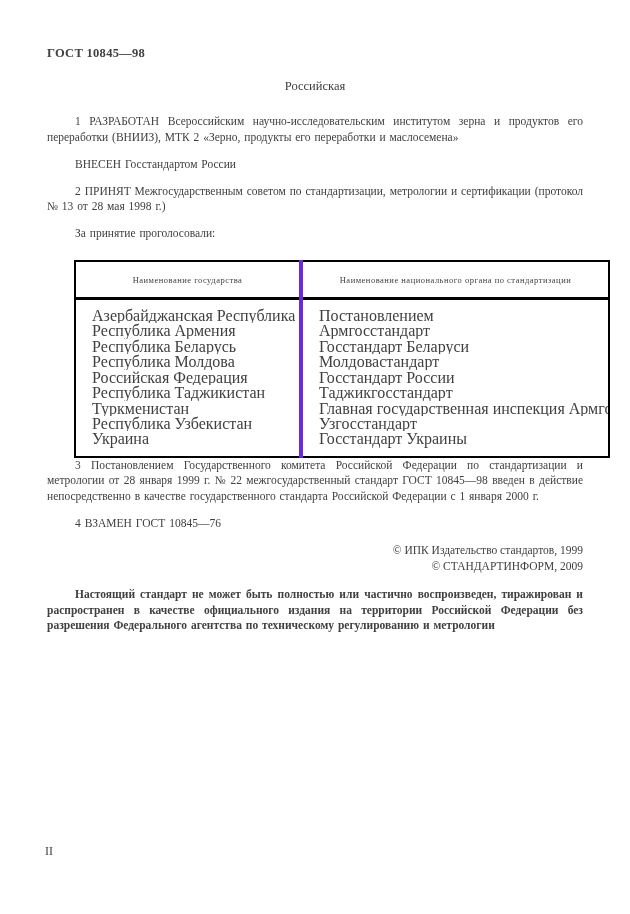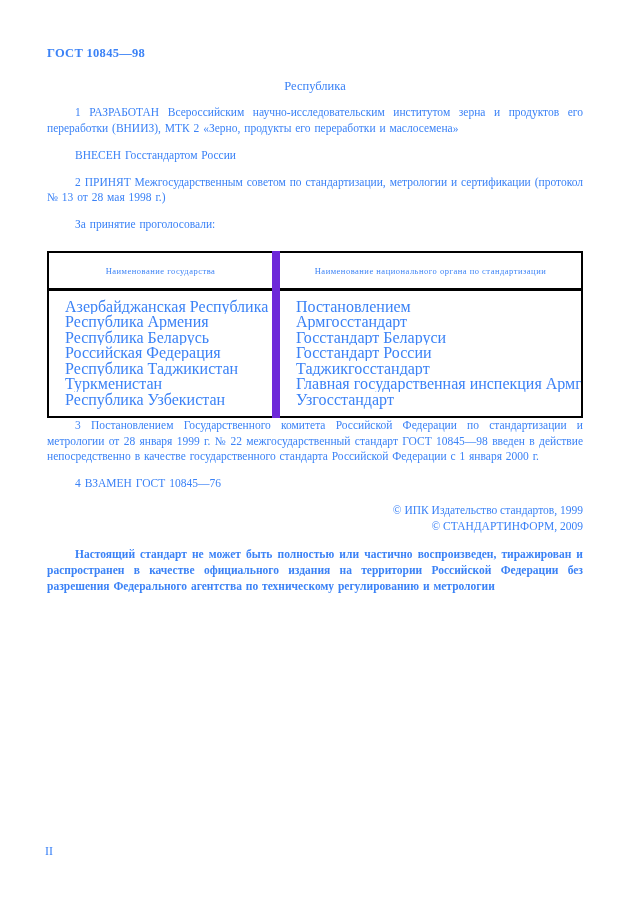--- a/index.html
+++ b/index.html
@@ -6,21 +6,21 @@
     margin: 0;
     padding: 0;
     background: #ffffff;
   }
   .page {
     position: relative;
     width: 630px;
     height: 914px;
     background: #ffffff;
     font-family: "Liberation Serif", "DejaVu Serif", serif;
-    color: #3b82f6;
+    color: #404040;
     overflow: hidden;
     border-radius: 30px;
   }
   .content {
     padding: 45px 47px 0 47px;
   }
   .doc-code {
     font-size: 12.5px;
     font-weight: bold;
     letter-spacing: 0.3px;
@@ -34,50 +34,51 @@
   }
   .para {
     font-size: 11.5px;
     line-height: 15.6px;
     text-align: justify;
     text-indent: 28px;
     margin-top: 0;
     word-spacing: 1px;
   }
   .para.first {
-    margin-top: 11px;
+    margin-top: 20px;
   }
   .para.nojust {
     text-align: left;
   }
   .vote-table {
     border-collapse: collapse;
     width: 536px;
     margin-top: 18px;
     table-layout: fixed;
   }
   .vote-table, .vote-table th, .vote-table td {
     border: 0;
+    margin-left: 27px;
   }
   .vote-table {
     border: 2px solid #000;
   }
   .vote-table thead th {
     font-weight: normal;
     font-size: 8.5px;
     letter-spacing: 0.5px;
     text-align: center;
     vertical-align: middle;
     padding: 13px 8px 12px 8px;
     border-bottom: 3px solid #000;
   }
   .vote-table .col-state { width: 207px; }
   .vote-table th + th,
   .vote-table td + td {
-    border-left: 8px solid #6d28d9;
+    border-left: 4px solid #6d28d9;
   }
   .vote-table tbody td {
     font-size: 16px;
     line-height: 15.4px;
     padding: 0 6px 0 16px;
     white-space: nowrap;
     overflow: hidden;
   }
   .vote-table tbody tr:first-child td { padding-top: 8px; }
   .vote-table tbody tr:last-child td { padding-bottom: 9px; }
@@ -98,21 +99,21 @@
   }
 </style>
 </head>
 <body>
 
 <div class="page">
   <div class="content">
 
     <div class="doc-code">ГОСТ 10845—98</div>
 
-    <div class="doc-title">Республика</div>
+    <div class="doc-title">Российская</div>
 
     <p class="para first">1 РАЗРАБОТАН Всероссийским научно-исследовательским институтом зерна и продуктов его переработки (ВНИИЗ), МТК 2 «Зерно, продукты его переработки и маслосемена»</p>
 
     <p class="para nojust">ВНЕСЕН Госстандартом России</p>
 
     <p class="para">2 ПРИНЯТ Межгосударственным советом по стандартизации, метрологии и сертификации (протокол № 13 от 28 мая 1998 г.)</p>
 
     <p class="para nojust">За принятие проголосовали:</p>
 
     <table class="vote-table">
@@ -129,34 +130,42 @@
           </tr>
           <tr>
             <td>Республика Армения</td>
             <td>Армгосстандарт</td>
           </tr>
           <tr>
             <td>Республика Беларусь</td>
             <td>Госстандарт Беларуси</td>
           </tr>
           <tr>
+            <td>Республика Молдова</td>
+            <td>Молдовастандарт</td>
+          </tr>
+          <tr>
             <td>Российская Федерация</td>
             <td>Госстандарт России</td>
           </tr>
           <tr>
             <td>Республика Таджикистан</td>
             <td>Таджикгосстандарт</td>
           </tr>
           <tr>
             <td>Туркменистан</td>
             <td>Главная государственная инспекция Армгосстандарт</td>
           </tr>
           <tr>
             <td>Республика Узбекистан</td>
             <td>Узгосстандарт</td>
+          </tr>
+          <tr>
+            <td>Украина</td>
+            <td>Госстандарт Украины</td>
           </tr>
         </tbody>
     </table>
 
     <p class="para">3 Постановлением Государственного комитета Российской Федерации по стандартизации и метрологии от 28 января 1999 г. № 22 межгосударственный стандарт ГОСТ 10845—98 введен в действие непосредственно в качестве государственного стандарта Российской Федерации с 1 января 2000 г.</p>
 
     <p class="para nojust">4 ВЗАМЕН ГОСТ 10845—76</p>
 
 
     <div class="copyright-block">

